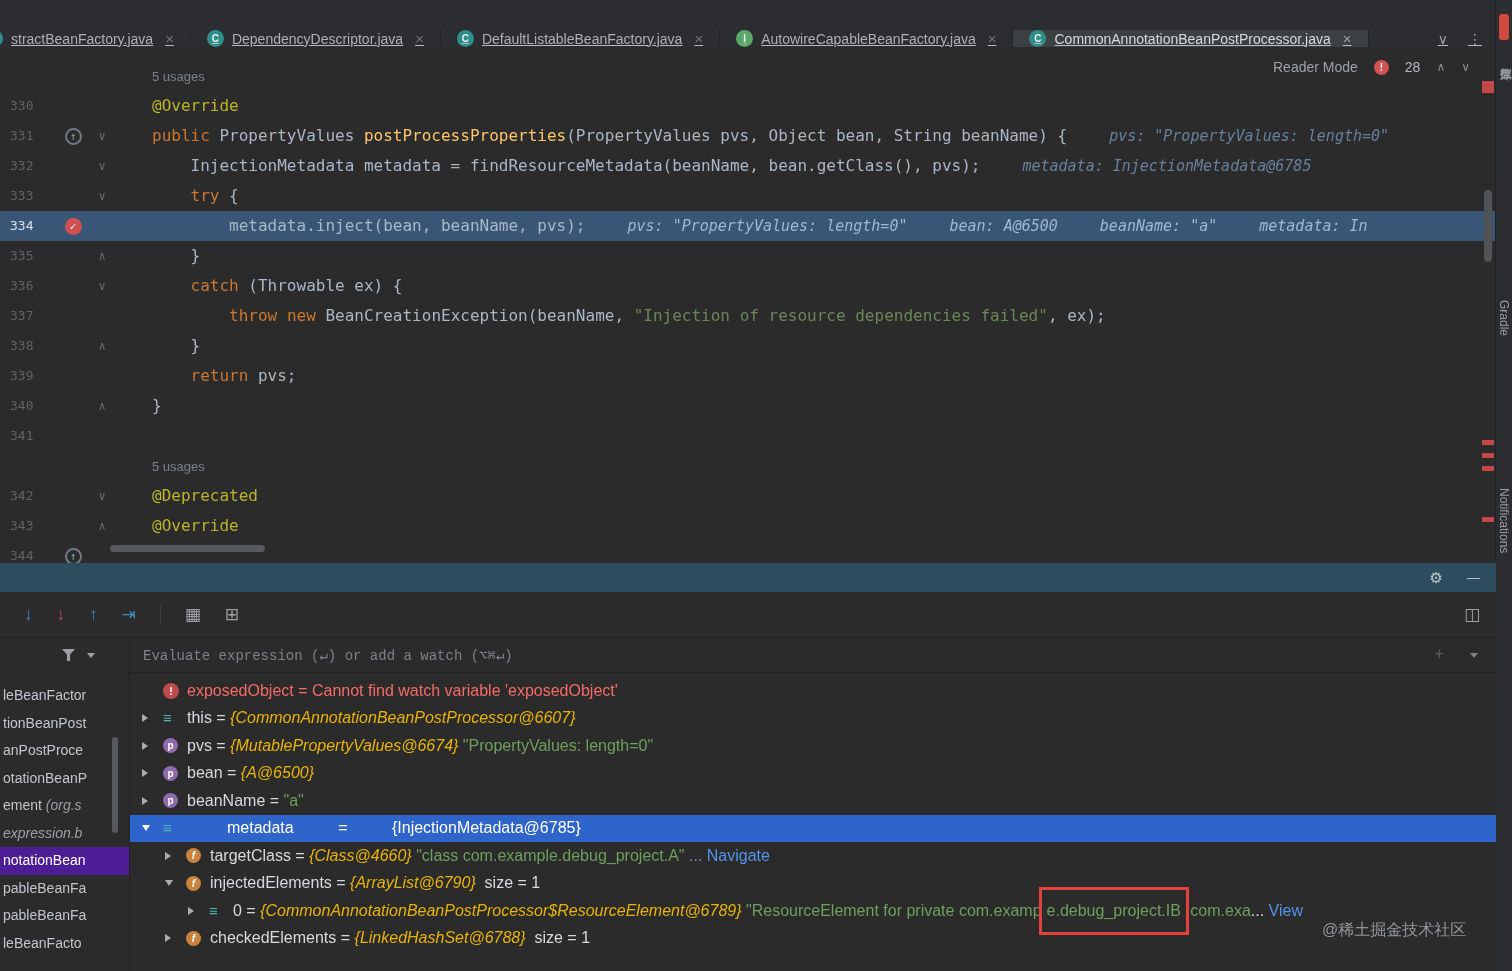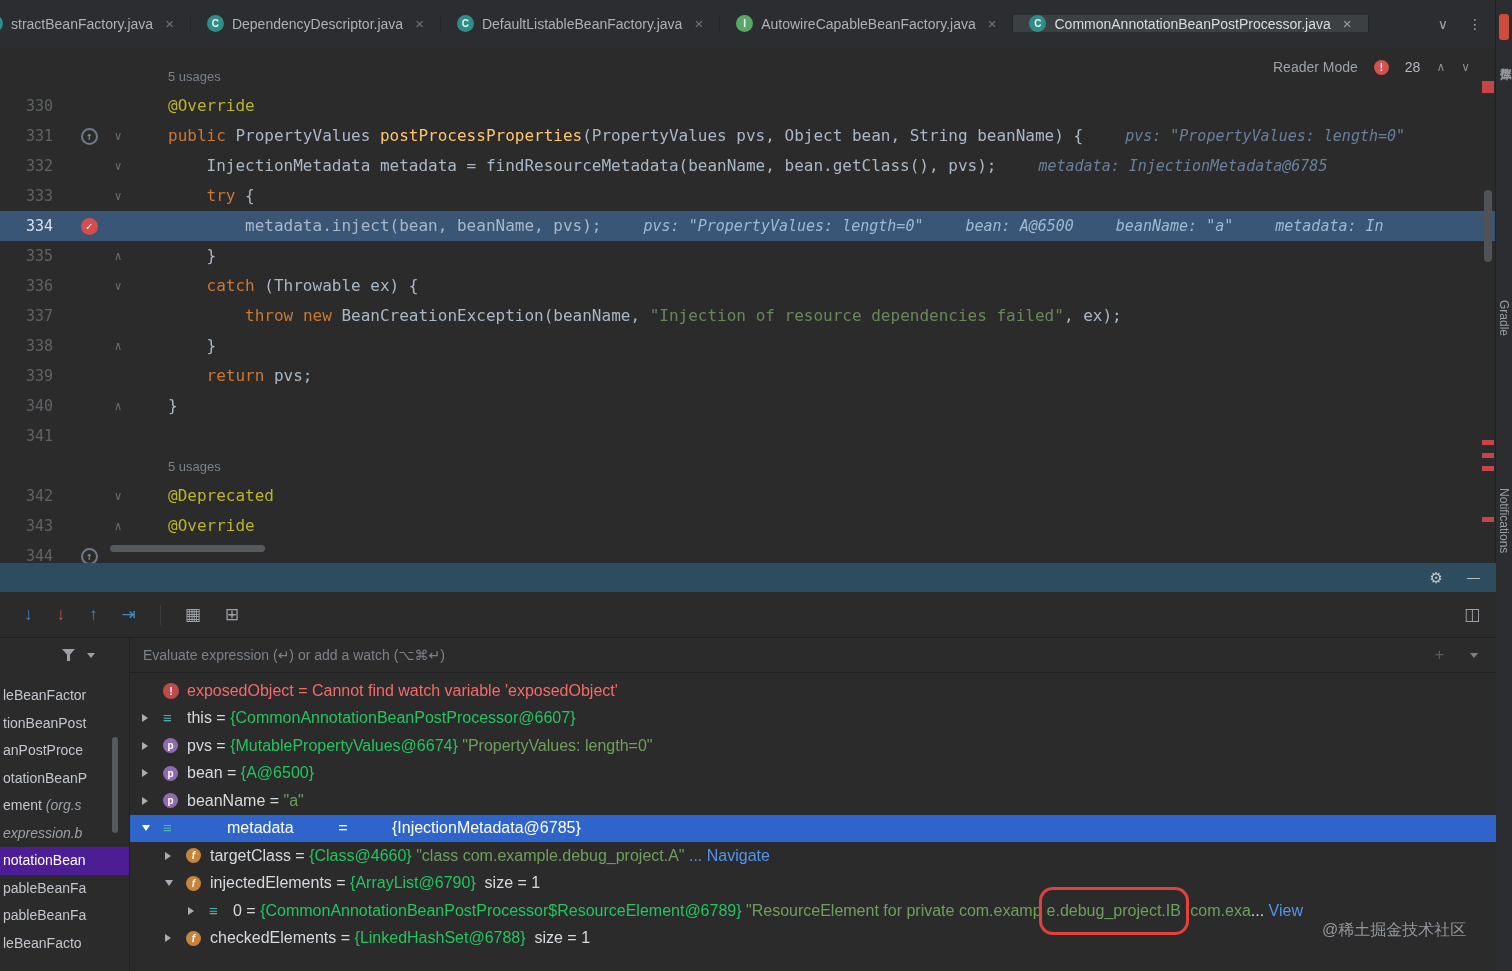--- a/index.html
+++ b/index.html
@@ -1,42 +1,42 @@
 <!DOCTYPE html>
 <html><head>
 <meta charset="utf-8">
 <style>
   html,body{margin:0;padding:0;background:#1e1e1e;}
   .app{position:relative;width:1512px;height:971px;background:#2b2b2b;overflow:hidden;
        font-family:"Liberation Sans","DejaVu Sans",sans-serif;color:#bbb;}
 
   
   .tabbar{position:absolute;top:0;left:0;right:16px;height:47px;background:#2b2d30;
-          border-bottom:6px solid #0ea5e9;display:flex;align-items:center;}
+          border-bottom:6px solid #0ea5e9;display:flex;align-items:flex-end;text-decoration:underline;}
   .tabs{display:flex;align-items:stretch;overflow:hidden;}
   .tab{display:flex;align-items:center;gap:8px;padding:0 16px;font-size:14px;color:#adb0b5;
        border-right:1px solid #232528;white-space:nowrap;}
   .tab.clipped{margin-left:-30px;}
   .tab.active{background:#3d4043;color:#d8dadd;}
   .ticon{width:17px;height:17px;border-radius:50%;text-align:center;flex:none;
          font-size:10px;line-height:17px;font-weight:bold;color:#eaf4f1;}
   .ticon.class{background:#2f8e89;}
   .ticon.interface{background:#59a869;}
   .tclose{color:#74777c;font-size:15px;margin-left:4px;}
   .tab.active .tclose{color:#9ca1a7;}
   .tab-actions{margin-left:auto;display:flex;align-items:center;gap:20px;padding-right:14px;
                color:#9da0a6;font-size:14px;}
 
   
   .mainpane{position:absolute;top:47px;left:0;right:16px;bottom:408px;background:#2b2b2b;overflow:hidden;}
   .code{position:absolute;top:0;left:0;right:0;padding-top:14px;}
   .line{display:flex;height:30px;line-height:30px;white-space:pre;
         font-family:"DejaVu Sans Mono","Liberation Mono",monospace;font-size:16px;}
   .line.hl{background:#3a5677;}
-  .ln{width:46px;flex:none;padding-left:26px;color:#606366;font-size:15px;}
+  .ln{width:46px;flex:none;padding-left:10px;color:#606366;font-size:13px;}
   .hl .ln{color:#d8e2ee;}
   .gz{width:34px;flex:none;display:flex;align-items:center;justify-content:center;}
   .fz{width:24px;flex:none;display:flex;align-items:center;justify-content:center;
       color:#666c73;font-size:12px;}
   .codetext{margin-left:38px;}
   .ovr{width:17px;height:17px;border:2px solid #6f7a84;border-radius:50%;color:#7fb0a0;
        font-size:11px;line-height:14px;text-align:center;box-sizing:border-box;}
   .bp{width:17px;height:17px;background:#d14f4f;border-radius:50%;color:#fff;
       font-size:11px;line-height:17px;text-align:center;}
   .tk-kw{color:#cc7832;}
@@ -100,21 +100,21 @@
   .frow.fsel{background:#4c1d95;}
   .f-n{color:#c2c6cc;}
   .f-i{color:#9aa0a8;font-style:italic;}
   .f-w{color:#fff;}
   .fsel span{color:#fff;}
   .fscroll{position:absolute;left:112px;top:99px;width:6px;height:96px;background:#56595d;border-radius:3px;}
 
   .vars-col{flex:1;display:flex;flex-direction:column;min-width:0;}
   .evalbar{height:34px;flex:none;display:flex;align-items:center;padding-left:13px;
            border-bottom:1px solid #1f2124;color:#7d828a;font-size:14px;
-           font-family:Liberation Sans, sans-serif;}
+           font-family:Liberation Mono, monospace;}
   .eval-icons{margin-left:auto;display:flex;align-items:center;gap:26px;padding-right:18px;color:#585c61;}
   .eplus{font-size:16px;}
   .echev::before{content:'';display:block;width:0;height:0;border-top:5px solid #7d828a;
                  border-left:4px solid transparent;border-right:4px solid transparent;}
   .vars{flex:1;padding-top:4px;}
   .vrow{height:27.5px;display:flex;align-items:center;font-size:16px;white-space:pre;}
   .vrow.sel{background:#2f65ca;}
   .chev{width:21px;flex:none;display:flex;align-items:center;}
   .chev.r::before{content:'';display:block;width:0;height:0;border-left:6px solid #a9adb4;
                   border-top:4.5px solid transparent;border-bottom:4.5px solid transparent;}
@@ -124,26 +124,26 @@
   .vicon{width:24px;flex:none;display:flex;align-items:center;}
   .ic-error{width:16px;height:16px;border-radius:50%;background:#bf4a4a;color:#fff;
             font-size:11px;font-weight:bold;line-height:16px;text-align:center;}
   .ic-list{color:#4db6ac;font-size:15px;line-height:16px;}
   .ic-param{width:15px;height:15px;border-radius:50%;background:#8f6bae;color:#fff;
             font-size:10px;font-weight:bold;line-height:15px;text-align:center;}
   .ic-field{width:15px;height:15px;border-radius:50%;background:#c8833c;color:#fff;
             font-size:10px;font-weight:bold;font-style:italic;line-height:15px;text-align:center;}
   .vp-name{color:#d6d9de;}
   .vp-pln{color:#d6d9de;}
-  .vp-ref{color:#22c55e;}
+  .vp-ref{color:#eab308;font-style:italic;}
   .vp-str{color:#6ea05c;}
   .vp-link{color:#5394ec;}
   .vp-err{color:#f46b68;}
   .vp-sel{color:#fff;margin-left:40px;}
-  .vp-box{box-shadow:0 0 0 3px #e2413c;border-radius:11px;padding:12px 5px;}
+  .vp-box{box-shadow:0 0 0 3px #e2413c;border-radius:0;padding:12px 5px;}
 
   .watermark{position:absolute;left:1322px;top:920px;font-size:16px;color:#93979c;z-index:50;}
 </style>
 </head>
 <body>
 
 <div class="app">
 
   <div class="tabbar">
     <div class="tabs" id="tabs">

